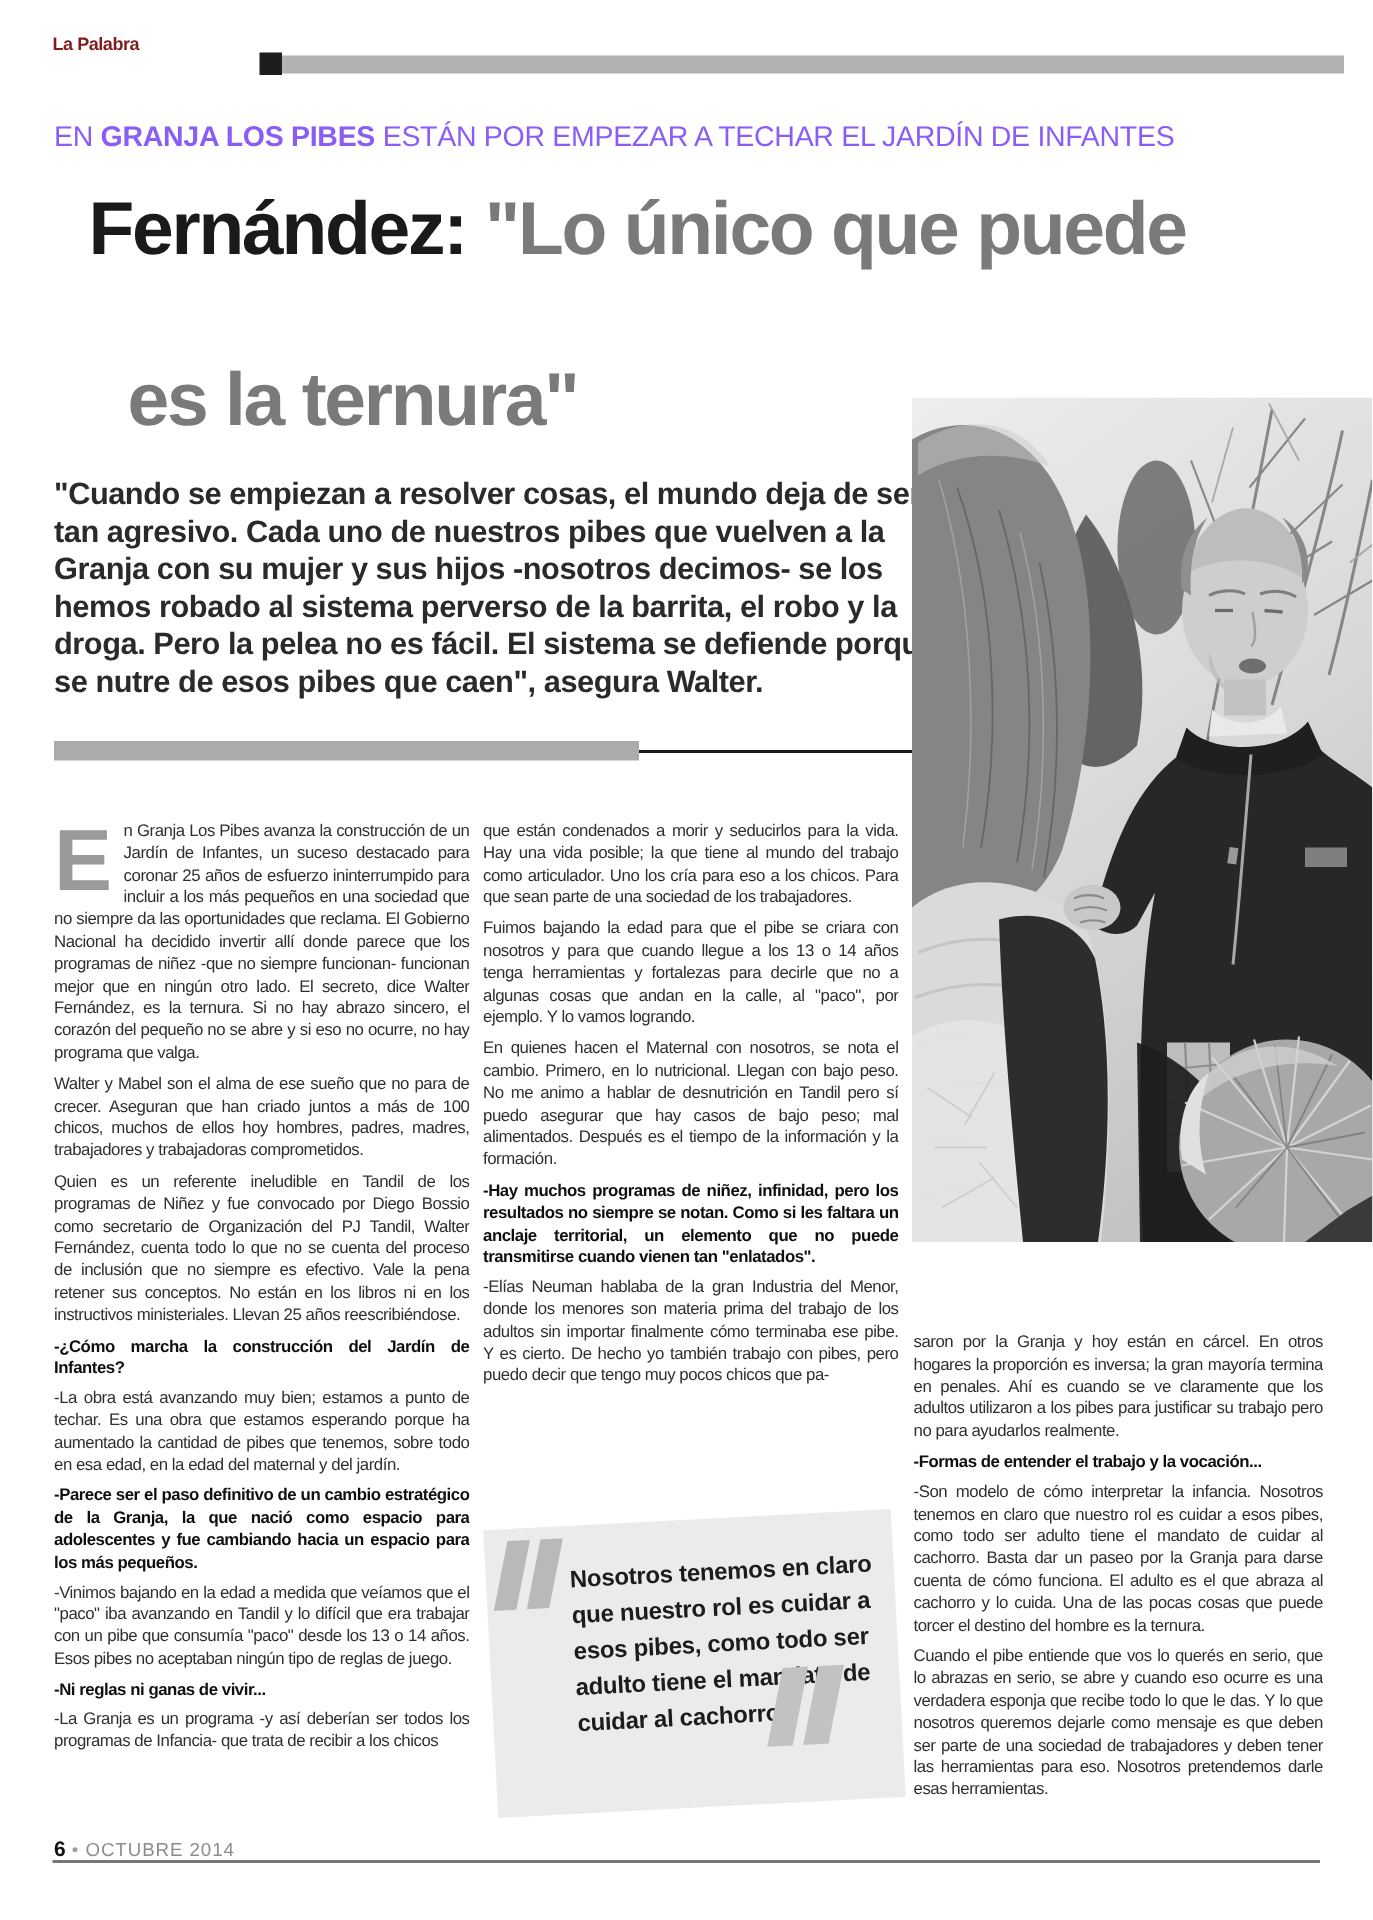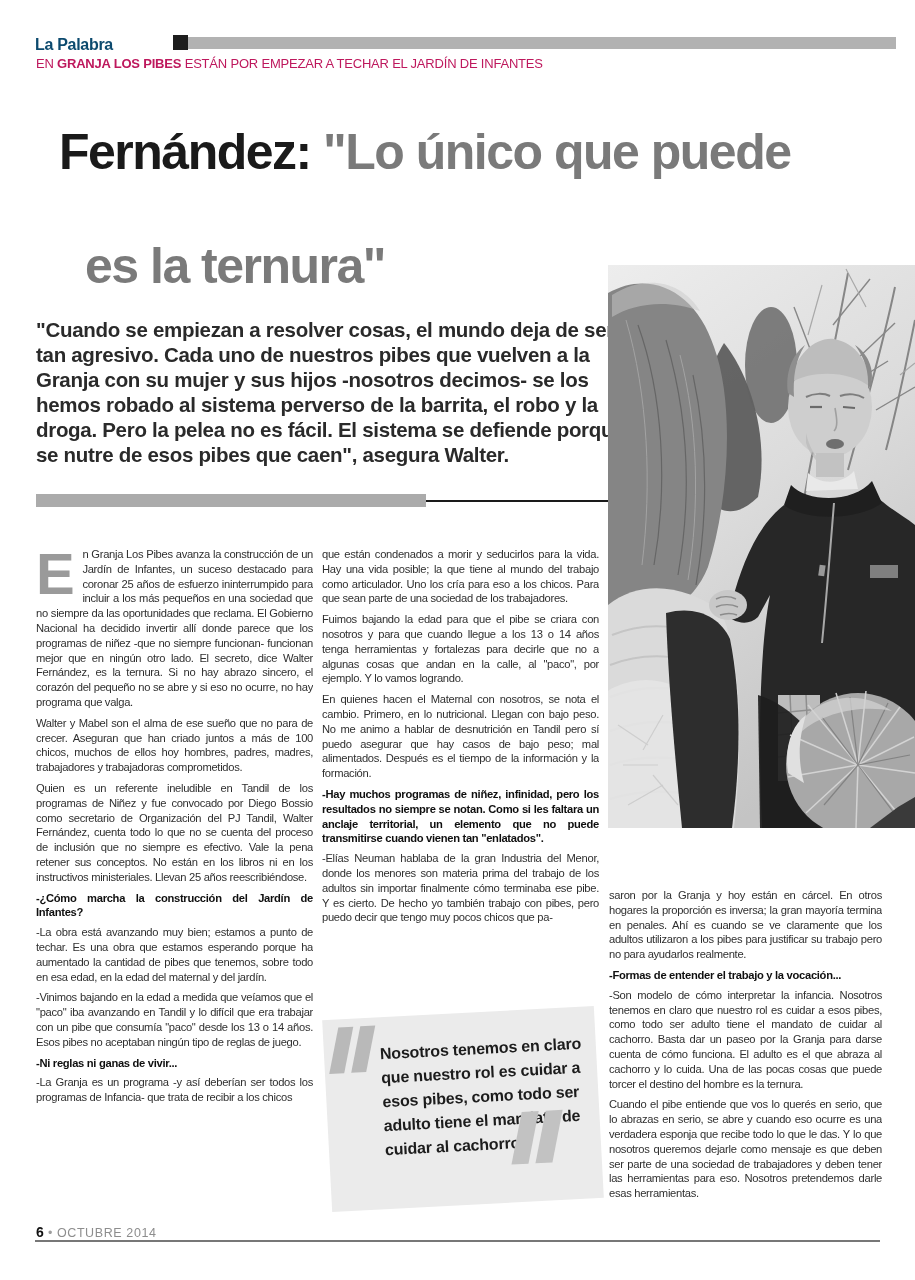--- a/index.html
+++ b/index.html
@@ -1,26 +1,26 @@
 <!DOCTYPE html>
 <html lang="es"><head>
 <meta charset="utf-8">
 <style>
   html,body{margin:0;padding:0;background:#ffffff;}
   .page{position:relative;width:915px;height:1280px;background:#fff;overflow:hidden;
         font-family:"Liberation Sans","DejaVu Sans",sans-serif;}
 
   
-  .brand{position:absolute;left:35px;top:36px;font-size:16px;font-weight:bold;
-         color:#0c4a6e;letter-spacing:-0.3px;}
+  .brand{position:absolute;left:35px;top:22px;font-size:12px;font-weight:bold;
+         color:#7f1d1d;letter-spacing:-0.3px;}
   .mast-square{position:absolute;left:173px;top:35px;width:15px;height:15px;background:#1d1d1d;}
   .mast-rule{position:absolute;left:188px;top:37px;width:708px;height:12px;background:#b2b2b2;}
 
   
-  .kicker{position:absolute;left:36px;top:56px;font-size:13px;color:#be185d;
+  .kicker{position:absolute;left:36px;top:81px;font-size:19px;color:#8b5cf6;
           letter-spacing:-0.2px;white-space:nowrap;}
   .kicker .kb{font-weight:bold;}
 
   
   .headline{position:absolute;left:35px;top:124px;width:870px;font-weight:bold;
             font-size:50px;line-height:57px;letter-spacing:-1.5px;color:#7a7a7a;}
   .headline .speaker{color:#1a1a1a;margin-left:24px;}
   .headline .indent{padding-left:50px;display:inline-block;}
 
   
@@ -218,20 +218,21 @@
       <path fill="#3a3a3a" d="M290,542 L307,532 L307,563 L262,563 Z"></path>
     </svg>
   </div>
 
   <div class="col" id="col1">
     <p><span class="dropcap">E</span><span>n Granja Los Pibes avanza la construcción de un Jardín de Infantes, un suceso destacado para coronar 25 años de esfuerzo ininterrumpido para incluir a los más pequeños en una sociedad que no siempre da las oportunidades que reclama. El Gobierno Nacional ha decidido invertir allí donde parece que los programas de niñez -que no siempre funcionan- funcionan mejor que en ningún otro lado. El secreto, dice Walter Fernández, es la ternura. Si no hay abrazo sincero, el corazón del pequeño no se abre y si eso no ocurre, no hay programa que valga.</span></p>
     <p>Walter y Mabel son el alma de ese sueño que no para de crecer. Aseguran que han criado juntos a más de 100 chicos, muchos de ellos hoy hombres, padres, madres, trabajadores y trabajadoras comprometidos.</p>
     <p>Quien es un referente ineludible en Tandil de los programas de Niñez y fue convocado por Diego Bossio como secretario de Organización del PJ Tandil, Walter Fernández, cuenta todo lo que no se cuenta del proceso de inclusión que no siempre es efectivo. Vale la pena retener sus conceptos. No están en los libros ni en los instructivos ministeriales. Llevan 25 años reescribiéndose.</p>
     <p class="q">-¿Cómo marcha la construcción del Jardín de Infantes?</p>
     <p>-La obra está avanzando muy bien; estamos a punto de techar. Es una obra que estamos esperando porque ha aumentado la cantidad de pibes que tenemos, sobre todo en esa edad, en la edad del maternal y del jardín.</p>
+    <p class="q">-Parece ser el paso definitivo de un cambio estratégico de la Granja, la que nació como espacio para adolescentes y fue cambiando hacia un espacio para los más pequeños.</p>
     <p>-Vinimos bajando en la edad a medida que veíamos que el "paco" iba avanzando en Tandil y lo difícil que era trabajar con un pibe que consumía "paco" desde los 13 o 14 años. Esos pibes no aceptaban ningún tipo de reglas de juego.</p>
     <p class="q">-Ni reglas ni ganas de vivir...</p>
     <p>-La Granja es un programa -y así deberían ser todos los programas de Infancia- que trata de recibir a los chicos</p>
   </div>
 
   <div class="col" id="col2">
     <p>que están condenados a morir y seducirlos para la vida. Hay una vida posible; la que tiene al mundo del trabajo como articulador. Uno los cría para eso a los chicos. Para que sean parte de una sociedad de los trabajadores.</p>
     <p>Fuimos bajando la edad para que el pibe se criara con nosotros y para que cuando llegue a los 13 o 14 años tenga herramientas y fortalezas para decirle que no a algunas cosas que andan en la calle, al "paco", por ejemplo. Y lo vamos logrando.</p>
     <p>En quienes hacen el Maternal con nosotros, se nota el cambio. Primero, en lo nutricional. Llegan con bajo peso. No me animo a hablar de desnutrición en Tandil pero sí puedo asegurar que hay casos de bajo peso; mal alimentados. Después es el tiempo de la información y la formación.</p>
     <p class="q">-Hay muchos programas de niñez, infinidad, pero los resultados no siempre se notan. Como si les faltara un anclaje territorial, un elemento que no puede transmitirse cuando vienen tan "enlatados".</p>

